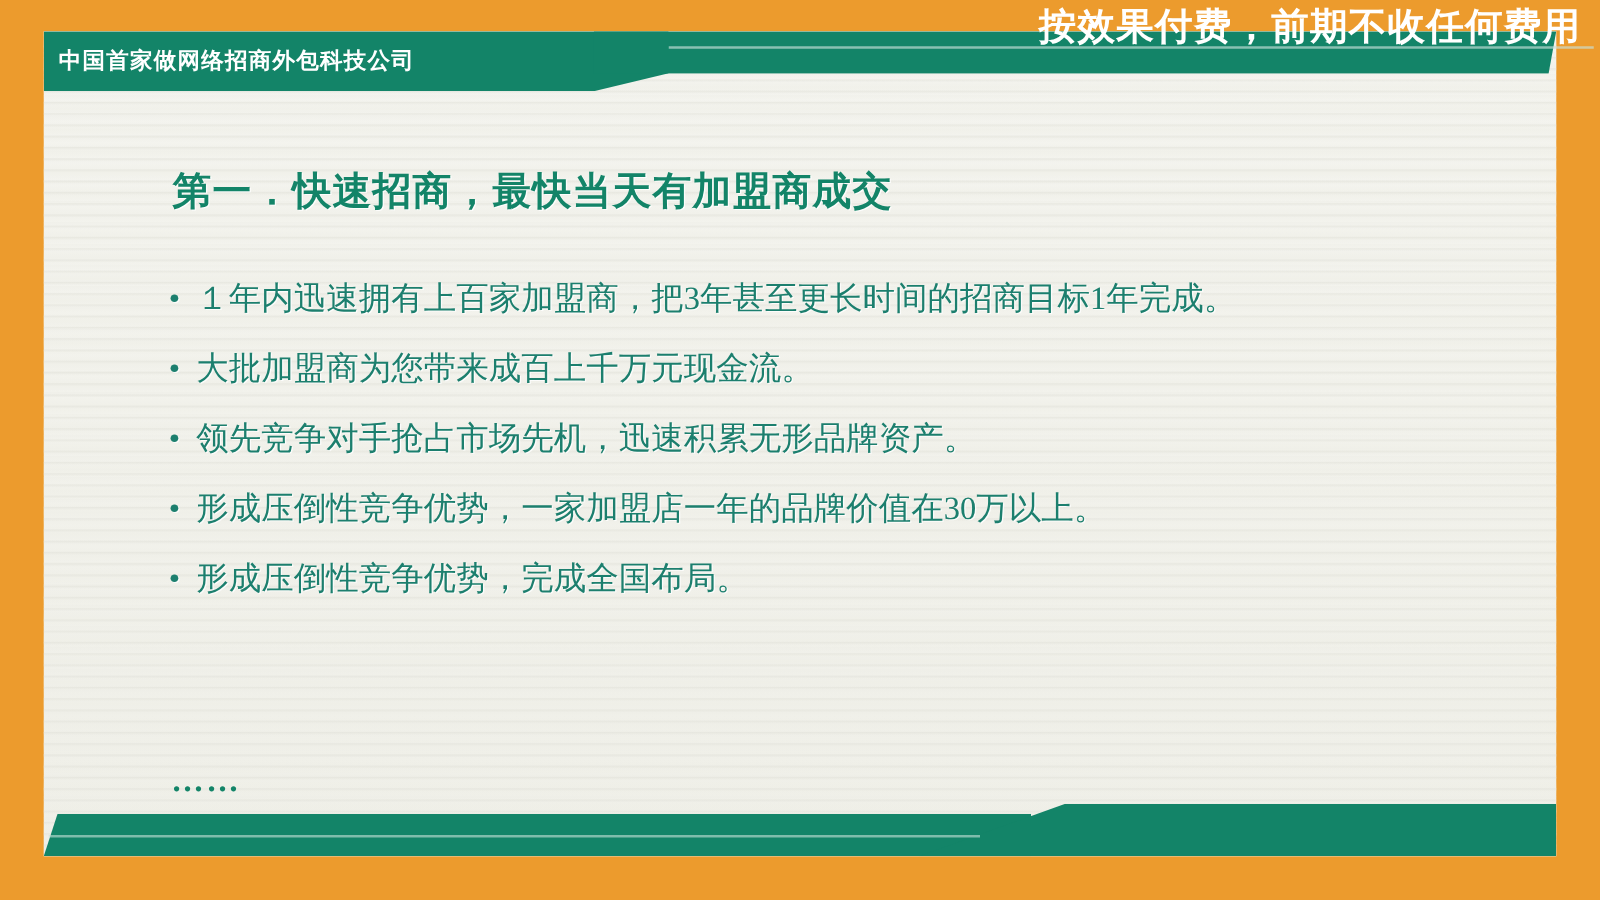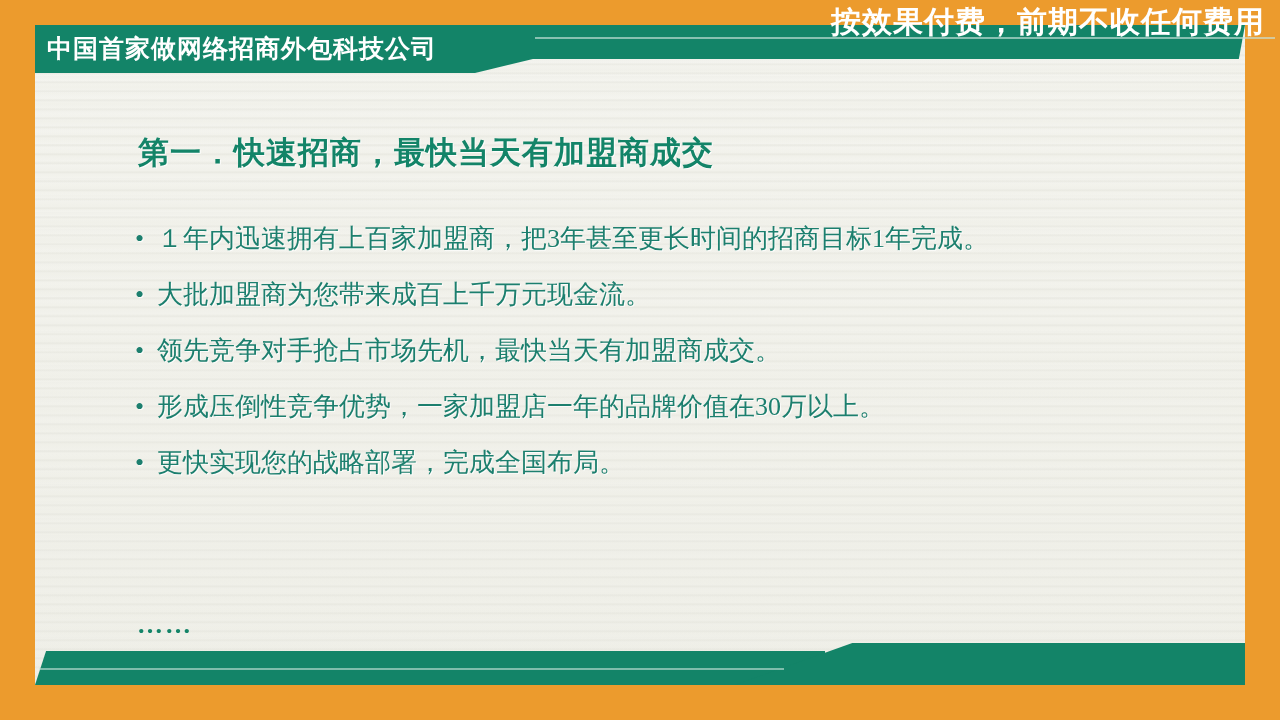--- a/index.html
+++ b/index.html
@@ -69,21 +69,21 @@
   }
   .hdr-rule {
     position: absolute;
     left: 500px; top: 12px;
     width: 740px; height: 2px;
     background: rgba(200, 226, 218, 0.65);
   }
   #header-title {
     position: absolute;
     left: 47px; top: 30px;
-    font-size: 25px;
+    font-size: 18px;
     font-weight: bold;
     color: #FFFFFF;
     letter-spacing: 1px;
     line-height: 36px;
     white-space: nowrap;
   }
 
   
   #content {
     position: absolute;
@@ -205,29 +205,29 @@
       <div class="bullet">
         <span class="dot">•</span>
         <span class="txt"> １年内迅速拥有上百家加盟商，把3年甚至更长时间的招商目标1年完成。</span>
       </div>
       <div class="bullet">
         <span class="dot">•</span>
         <span class="txt">大批加盟商为您带来成百上千万元现金流。</span>
       </div>
       <div class="bullet">
         <span class="dot">•</span>
-        <span class="txt">领先竞争对手抢占市场先机，最快当天有加盟商成交。</span>
+        <span class="txt">领先竞争对手抢占市场先机，迅速积累无形品牌资产。</span>
       </div>
       <div class="bullet">
         <span class="dot">•</span>
         <span class="txt">形成压倒性竞争优势，一家加盟店一年的品牌价值在30万以上。</span>
       </div>
       <div class="bullet">
         <span class="dot">•</span>
-        <span class="txt">更快实现您的战略部署，完成全国布局。</span>
+        <span class="txt">形成压倒性竞争优势，完成全国布局。</span>
       </div>
     </div>
 
   </div>
 
   <div id="ellipsis">……</div>
 
   <div id="footer-band">
     <div class="ftr-thin"></div>
     <div class="ftr-thick"></div>

